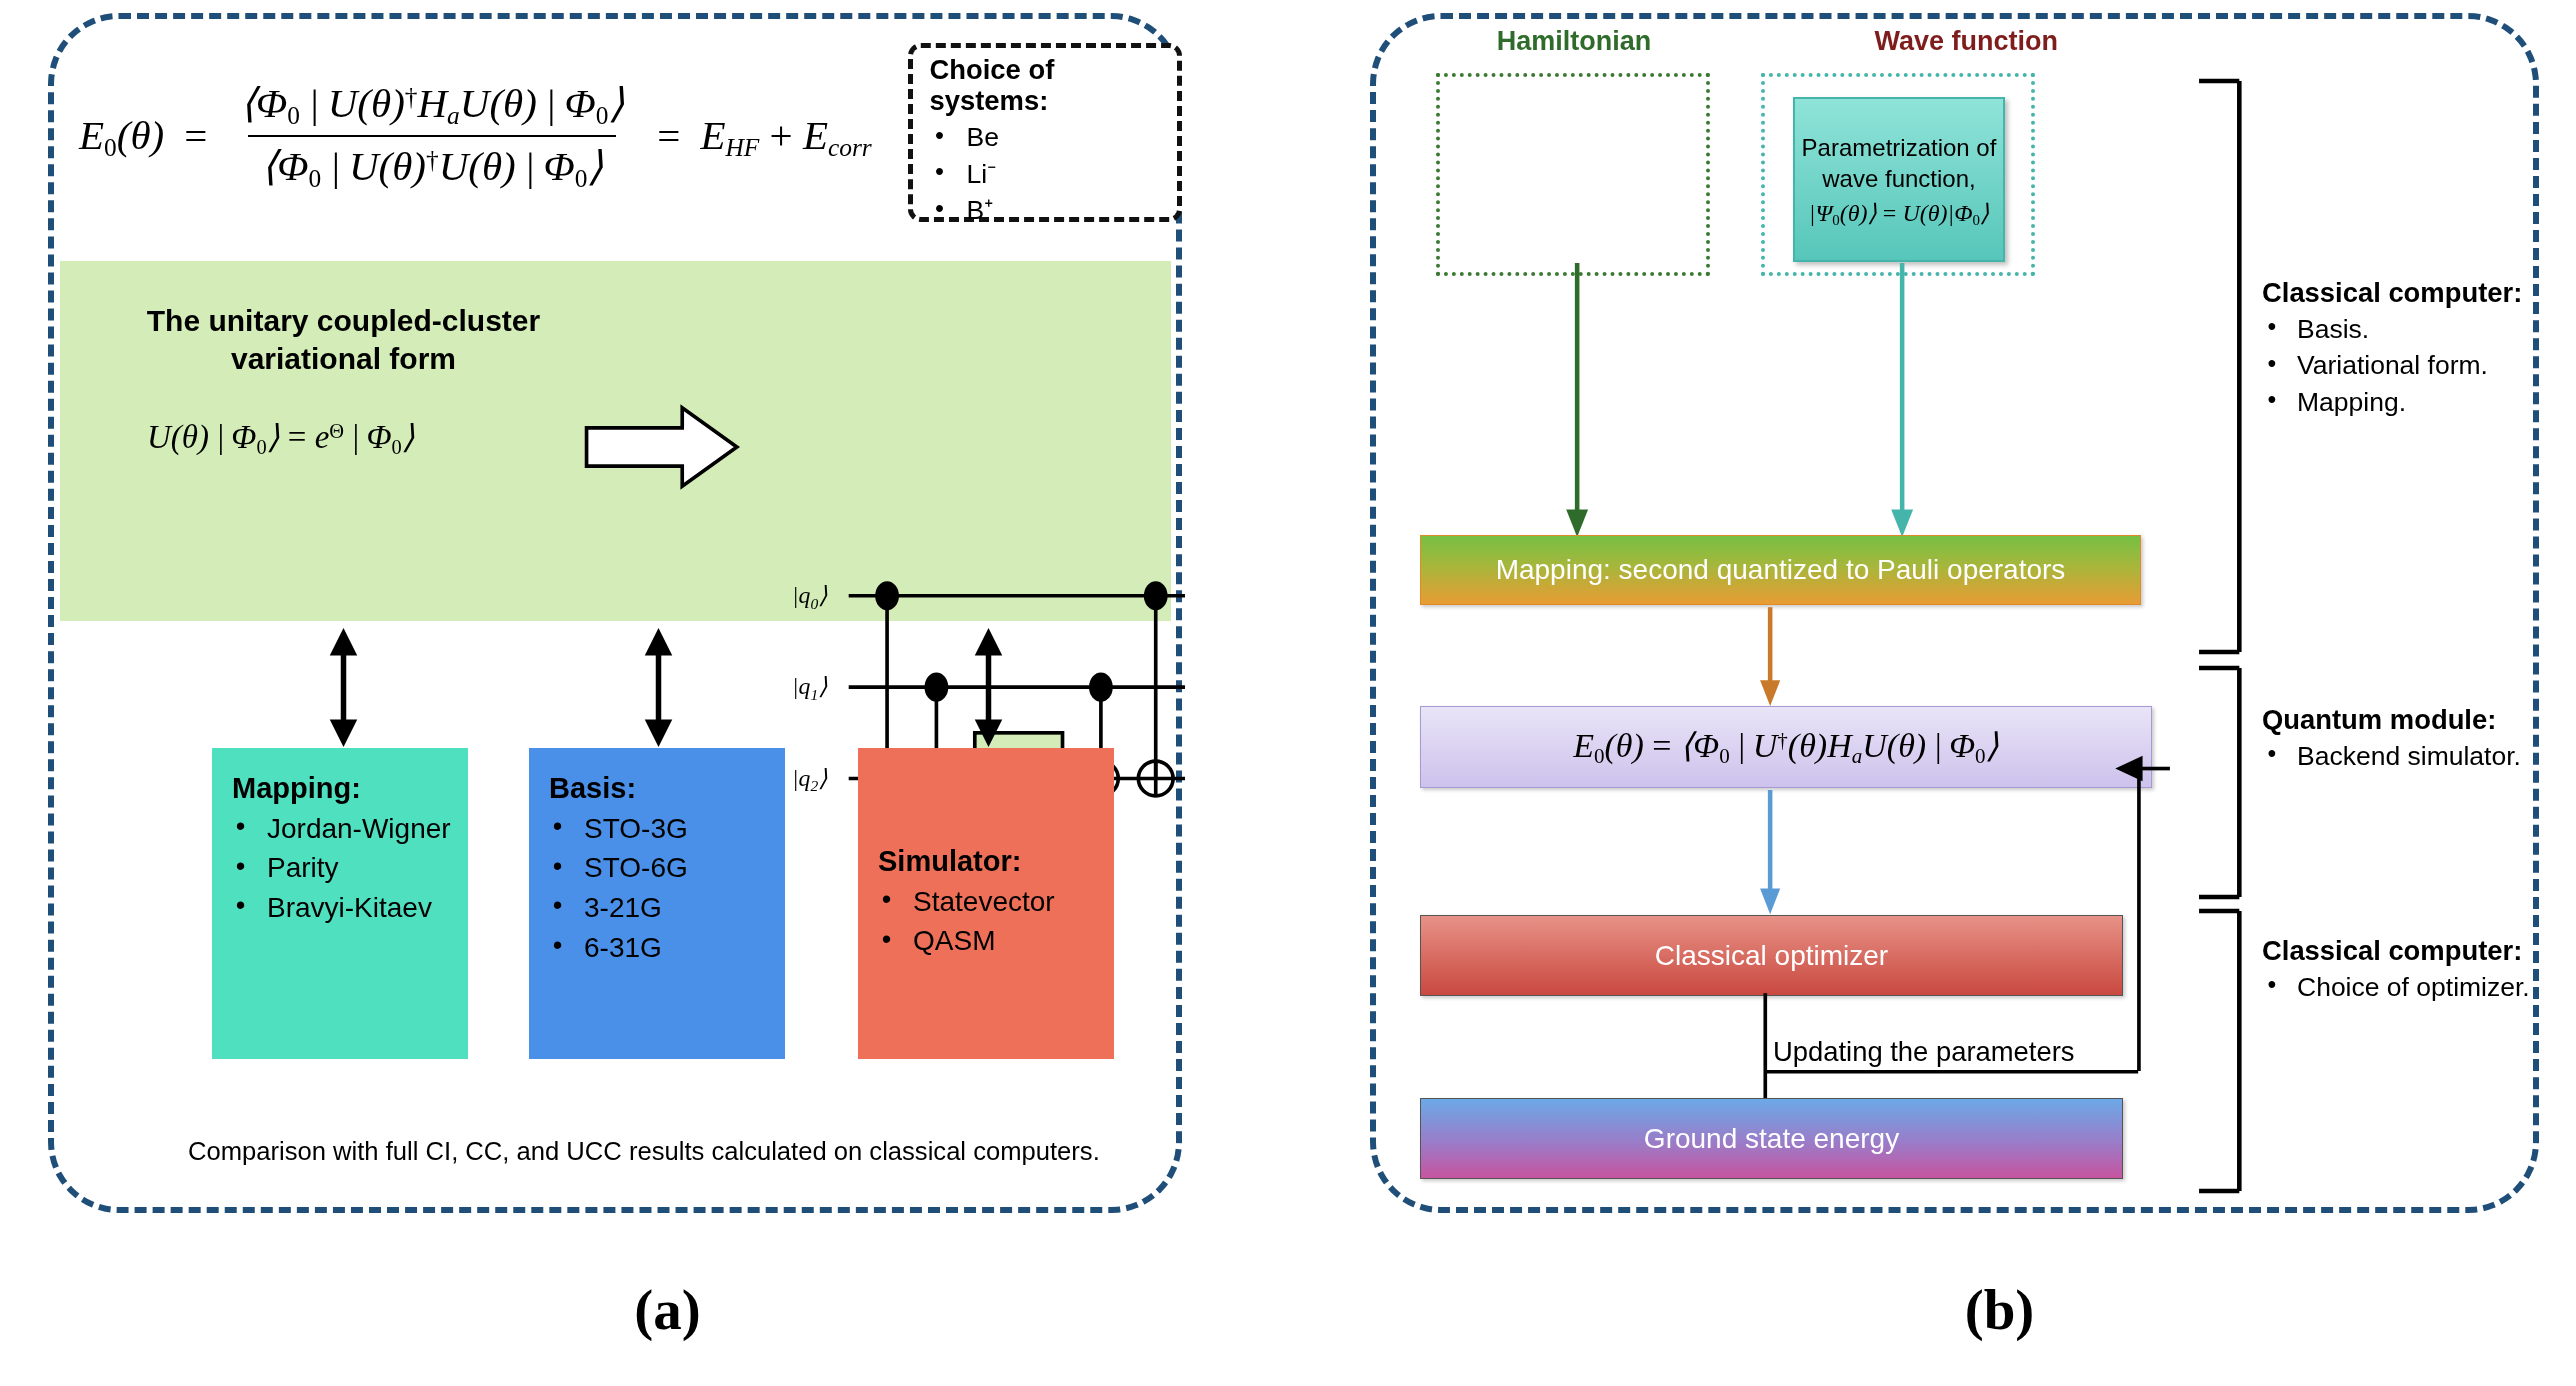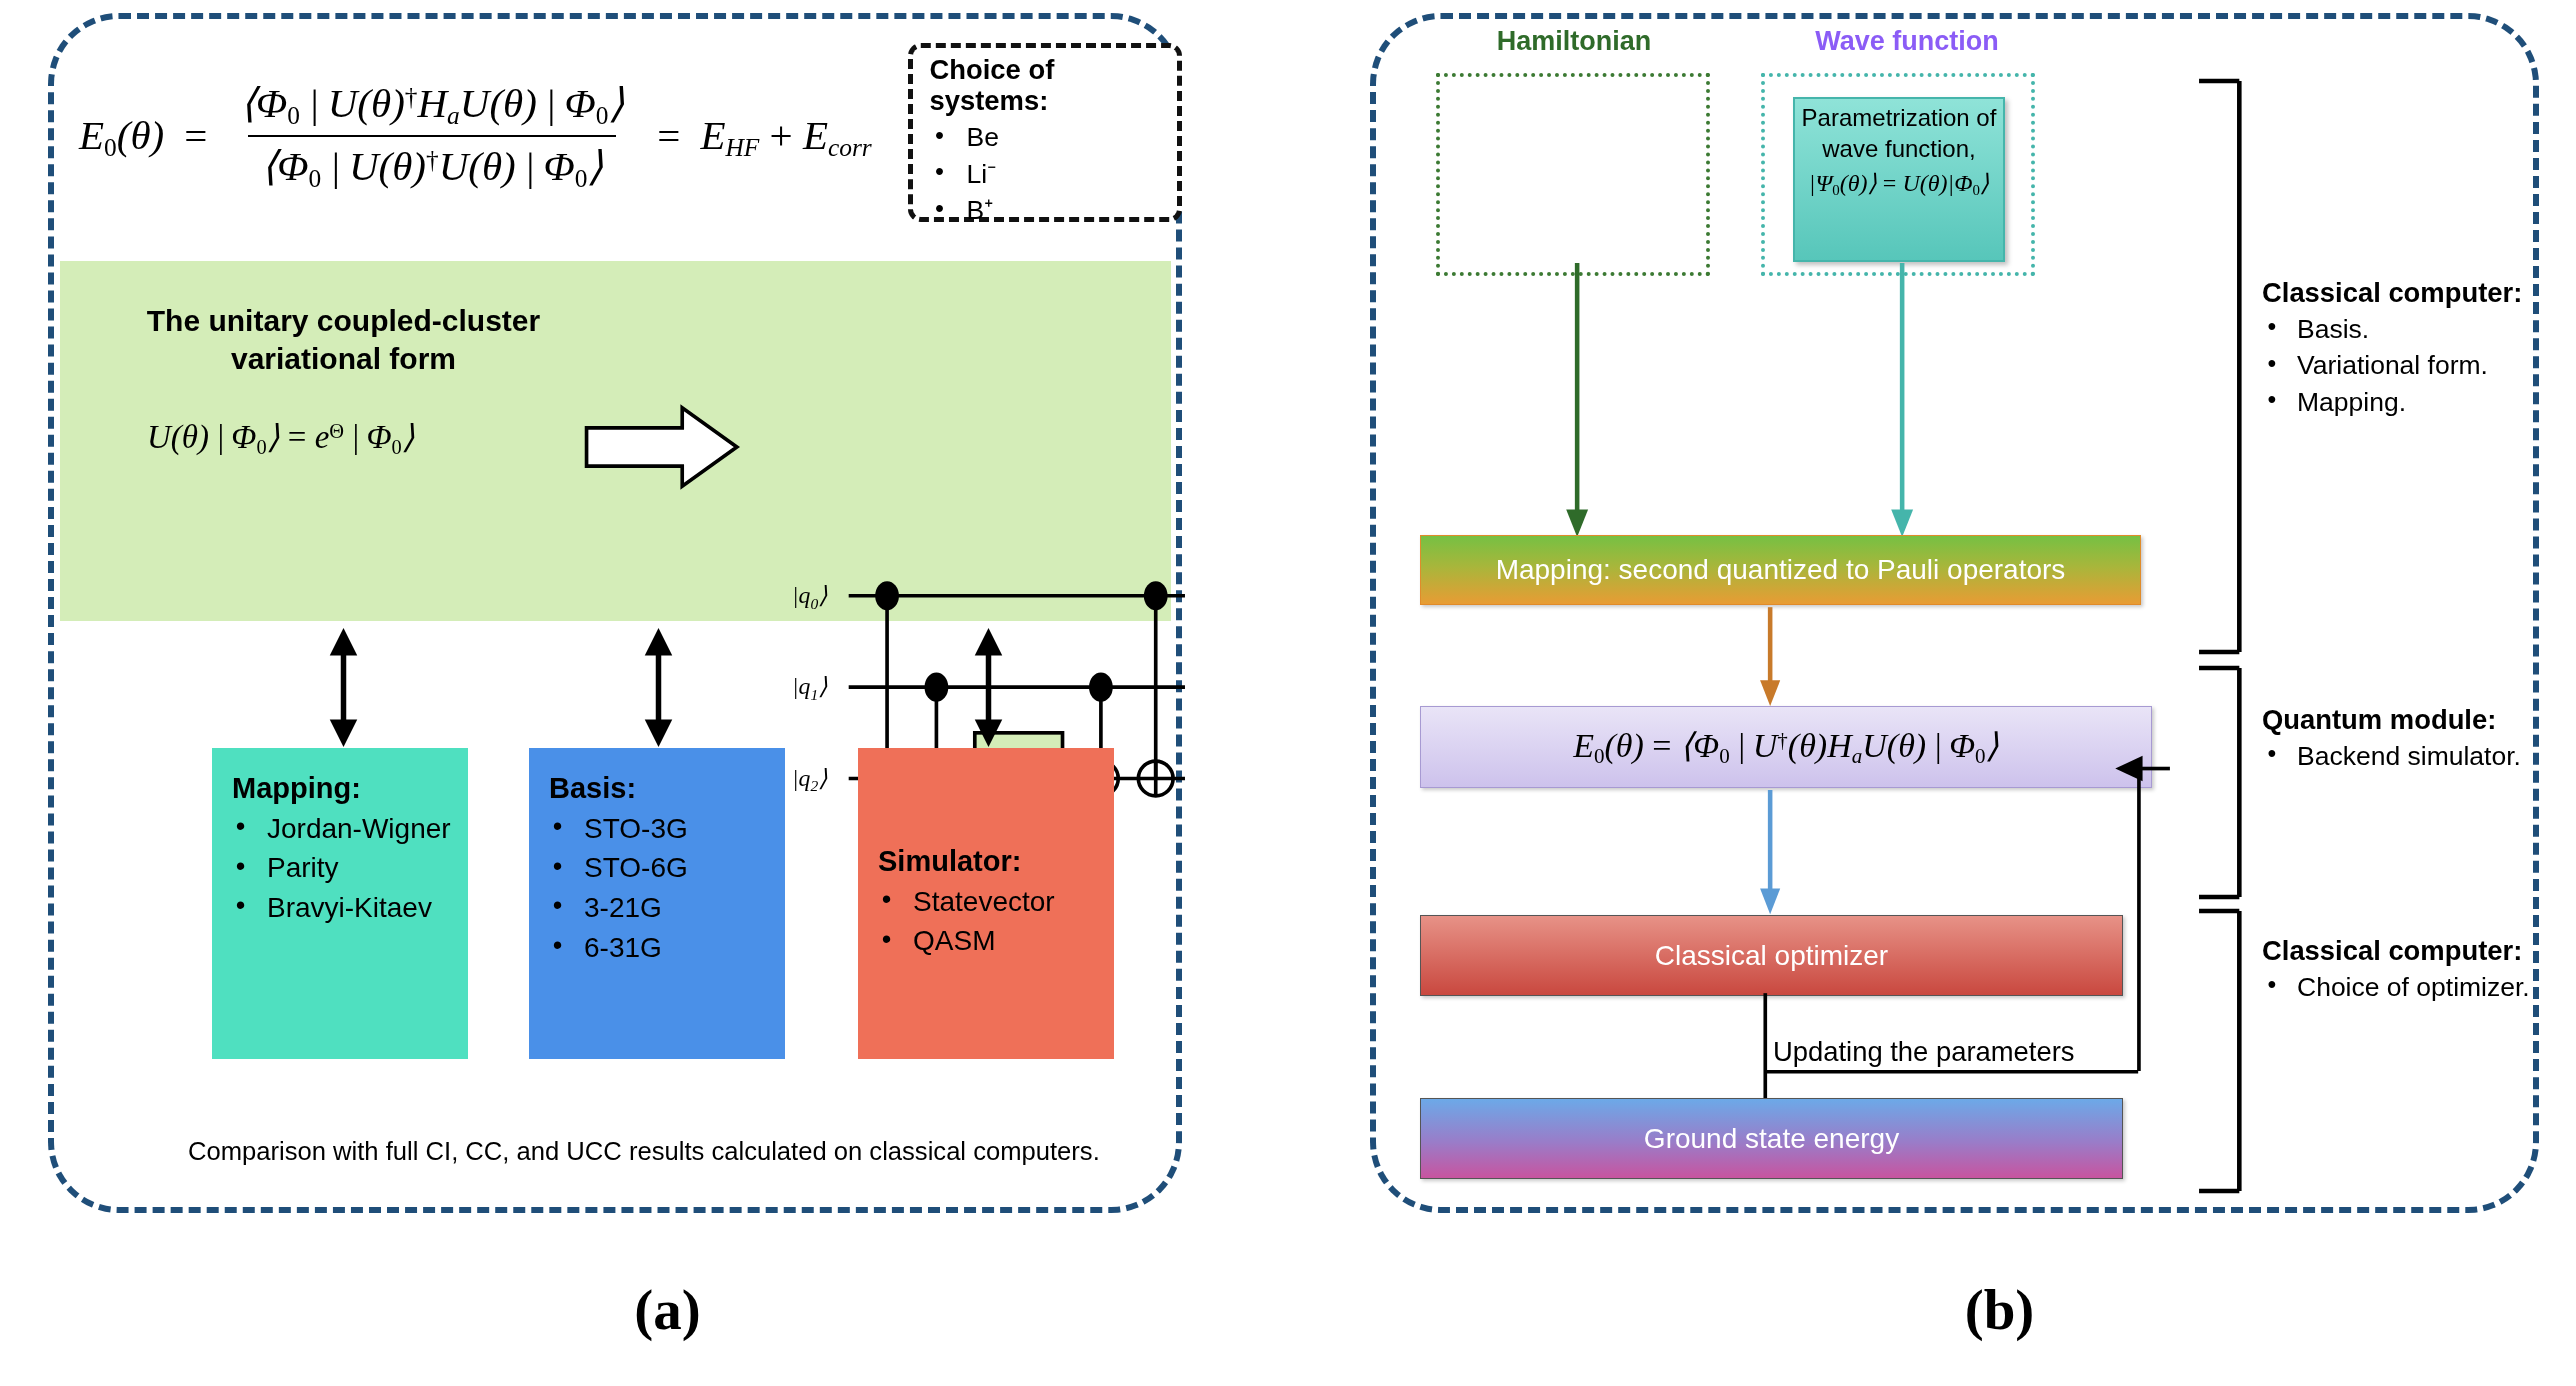--- a/index.html
+++ b/index.html
@@ -116,21 +116,21 @@
   #comparison-note {
     position: absolute; left: 188px; top: 1137px;
     font-size: 25.6px; color: #000; white-space: nowrap;
   }
 
   
   .b-header {
     position: absolute; font-weight: bold; font-size: 27px; text-align: center;
   }
   #hdr-hamiltonian { left: 1423px; top: 25.6px; width: 302px; color: #2f6b2a; }
-  #hdr-wavefunc    { left: 1756px; top: 25.6px; width: 302px; color: #8b5cf6; }
+  #hdr-wavefunc    { left: 1756px; top: 25.6px; width: 302px; color: #7f1d1d; text-align: right; }
 
   .dotted-frame { position: absolute; background: transparent; }
   #frame-hamiltonian { left: 1436px; top: 73px; width: 274px; height: 203px;
                        border: 4.6px dotted #3c7a33; }
   #frame-wavefunc    { left: 1761px; top: 73px; width: 274px; height: 203px;
                        border: 4.6px dotted #45b5ab; }
 
   .inner-box { position: absolute; text-align: center; }
   #box-hf {
     left: 1468px; top: 97px; width: 212px; height: 165px;
@@ -138,21 +138,21 @@
     border: 2.7px solid #3c7a33;
     color: #ffffff; font-size: 25px; line-height: 1.32;
     padding-top: 22px;
     box-shadow: 2.7px 2.7px 4.6px rgba(0,0,0,0.28);
   }
   #box-param {
     left: 1793px; top: 97px; width: 212px; height: 165px;
     background: linear-gradient(180deg, #8fe3d8 0%, #57c6ba 100%);
     border: 2.7px solid #45b5ab;
     color: #000000; font-size: 24px; line-height: 1.3;
-    padding-top: 3px;
+    padding-top: 33px;
     box-shadow: 2.7px 2.7px 4.6px rgba(0,0,0,0.25);
   }
   #box-param .eqline { font-size: 24px; margin-top: 3.7px; }
 
   #bar-mapping {
     position: absolute; left: 1420px; top: 535px; width: 721px; height: 70px;
     background: linear-gradient(180deg, #76c043 0%, #a8b63b 45%, #e89c34 100%);
     border: 1.8px solid #e08b2a;
     color: #ffffff; font-size: 28px;
     display: flex; align-items: center; justify-content: center;

